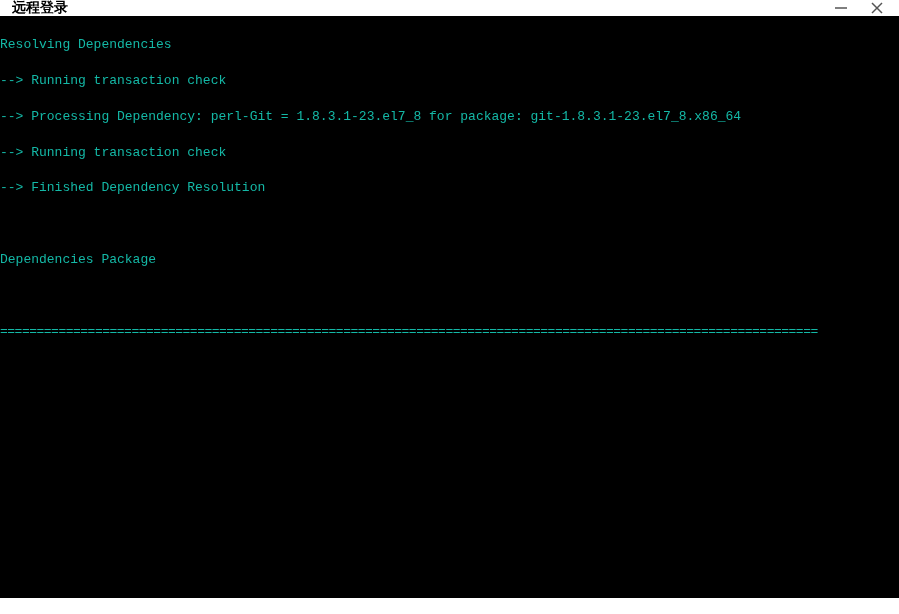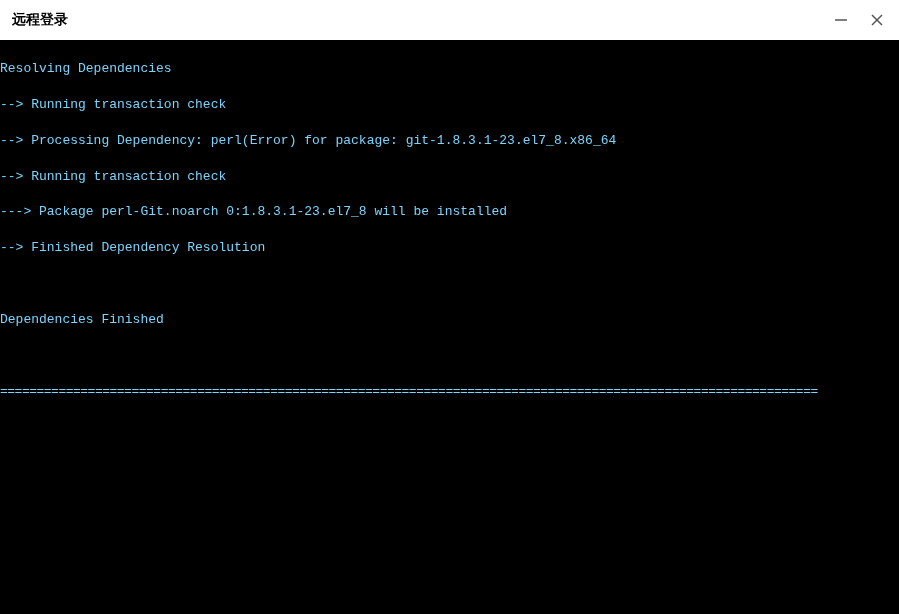--- a/index.html
+++ b/index.html
@@ -9,21 +9,21 @@
     }
     body {
       font-family: sans-serif;
       background: #ffffff;
       width: 899px;
       height: 614px;
       overflow: hidden;
     }
     .titlebar {
       background: #ffffff;
-      height: 40px;
+      height: 16px;
       display: flex;
       align-items: center;
       justify-content: space-between;
       padding: 0 8px;
     }
     .titlebar-title {
       font-size: 14px;
       font-weight: bold;
       color: #000;
       padding-left: 4px;
@@ -37,21 +37,21 @@
       width: 20px;
       height: 20px;
       display: flex;
       align-items: center;
       justify-content: center;
       cursor: pointer;
       color: #555;
     }
     .terminal {
       background: #000000;
-      color: #7dd3fc;
+      color: #14b8a6;
       font-family: "Courier New", monospace;
       font-size: 13px;
       line-height: 1.38;
       padding: 2px 0 0 0;
       white-space: pre;
       height: calc(614px - 32px);
       overflow: hidden;
     }
     .sep {
       font-family: "Courier New", monospace;
@@ -74,26 +74,25 @@
           <line x1="2" y1="2" x2="12" y2="12" stroke="#555" stroke-width="1.5"></line>
           <line x1="12" y1="2" x2="2" y2="12" stroke="#555" stroke-width="1.5"></line>
         </svg>
     </div>
   </div>
 </div>
 
 <div class="terminal">
 <div>Resolving Dependencies</div>
 <div>--&gt; Running transaction check</div>
-<div>--&gt; Processing Dependency: perl(Error) for package: git-1.8.3.1-23.el7_8.x86_64</div>
+<div>--&gt; Processing Dependency: perl-Git = 1.8.3.1-23.el7_8 for package: git-1.8.3.1-23.el7_8.x86_64</div>
 <div>--&gt; Running transaction check</div>
-<div>---&gt; Package perl-Git.noarch 0:1.8.3.1-23.el7_8 will be installed</div>
 <div>--&gt; Finished Dependency Resolution</div>
 <div>&nbsp;</div>
-<div>Dependencies Finished</div>
+<div>Dependencies Package</div>
 <div>&nbsp;</div>
 <div class="sep">================================================================================================================</div>
 
 
 
 
 
 
 
 

